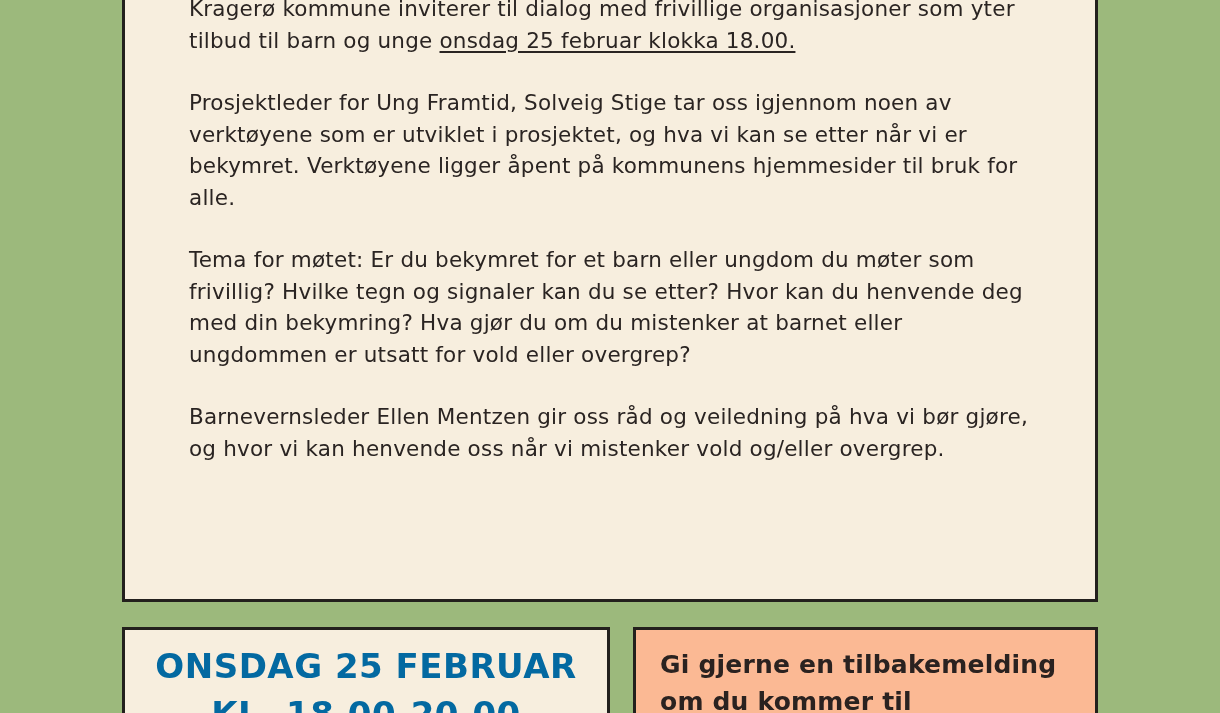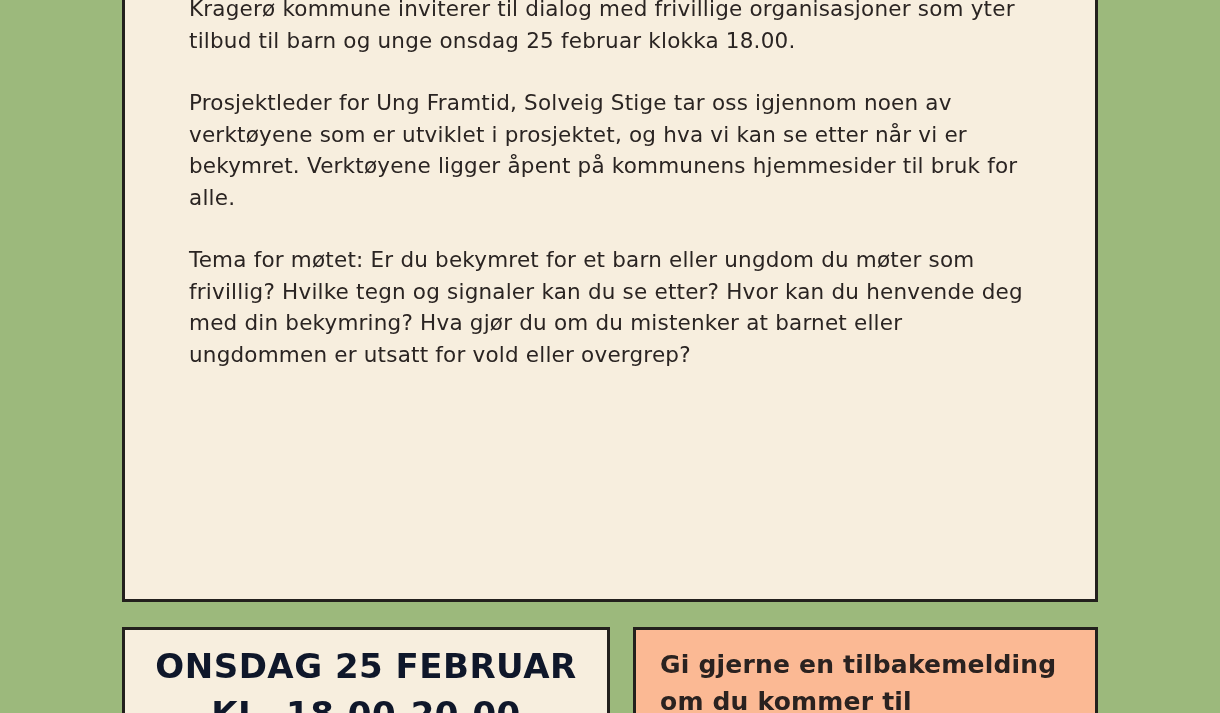--- a/index.html
+++ b/index.html
@@ -28,36 +28,37 @@
     height: 642px;
     padding: 30px 60px 0 64px;
   }
   .main-box p {
     margin: 0 0 31px 0;
     font-size: 21.5px;
     line-height: 31.5px;
     letter-spacing: 0.2px;
   }
   .underlined {
+    text-decoration: underline;
     text-underline-offset: 3px;
   }
   .event-box {
     left: 122px;
     top: 627px;
     width: 488px;
     height: 140px;
     text-align: center;
     padding-top: 12px;
   }
   .event-box .big-line {
     font-size: 34px;
     font-weight: 800;
     line-height: 48px;
     letter-spacing: 0.5px;
-    color: #0f172a;
+    color: #0369a1;
   }
   .feedback-box {
     left: 633px;
     top: 627px;
     width: 465px;
     height: 140px;
     background: #FBB994;
     padding: 16px 26px 0 24px;
   }
   .feedback-box .bold-line {
@@ -71,20 +72,21 @@
     margin-top: 2px;
   }
 </style>
 </head>
 <body>
 
 <div class="panel main-box">
   <p><span>Kragerø kommune inviterer til dialog med frivillige organisasjoner som yter tilbud til barn og unge </span><span class="underlined">onsdag 25 februar klokka 18.00.</span></p>
   <p>Prosjektleder for Ung Framtid, Solveig Stige tar oss igjennom noen av verktøyene som er utviklet i prosjektet, og hva vi kan se etter når vi er bekymret. Verktøyene ligger åpent på kommunens hjemmesider til bruk for alle.</p>
   <p>Tema for møtet: Er du bekymret for et barn eller ungdom du møter som frivillig? Hvilke tegn og signaler kan du se etter? Hvor kan du henvende deg med din bekymring? Hva gjør du om du mistenker at barnet eller ungdommen er utsatt for vold eller overgrep?</p>
+  <p>Barnevernsleder Ellen Mentzen gir oss råd og veiledning på hva vi bør gjøre, og hvor vi kan henvende oss når vi mistenker vold og/eller overgrep.</p>
 </div>
 
 <div class="panel event-box">
   <div class="big-line">ONSDAG 25 FEBRUAR</div>
   <div class="big-line">KL. 18.00-20.00</div>
 </div>
 
 <div class="panel feedback-box">
   <div class="bold-line">Gi gjerne en tilbakemelding om du kommer til</div>
   <div class="bold-line contact-line">Elisabeth Rinde folkehelse</div>

